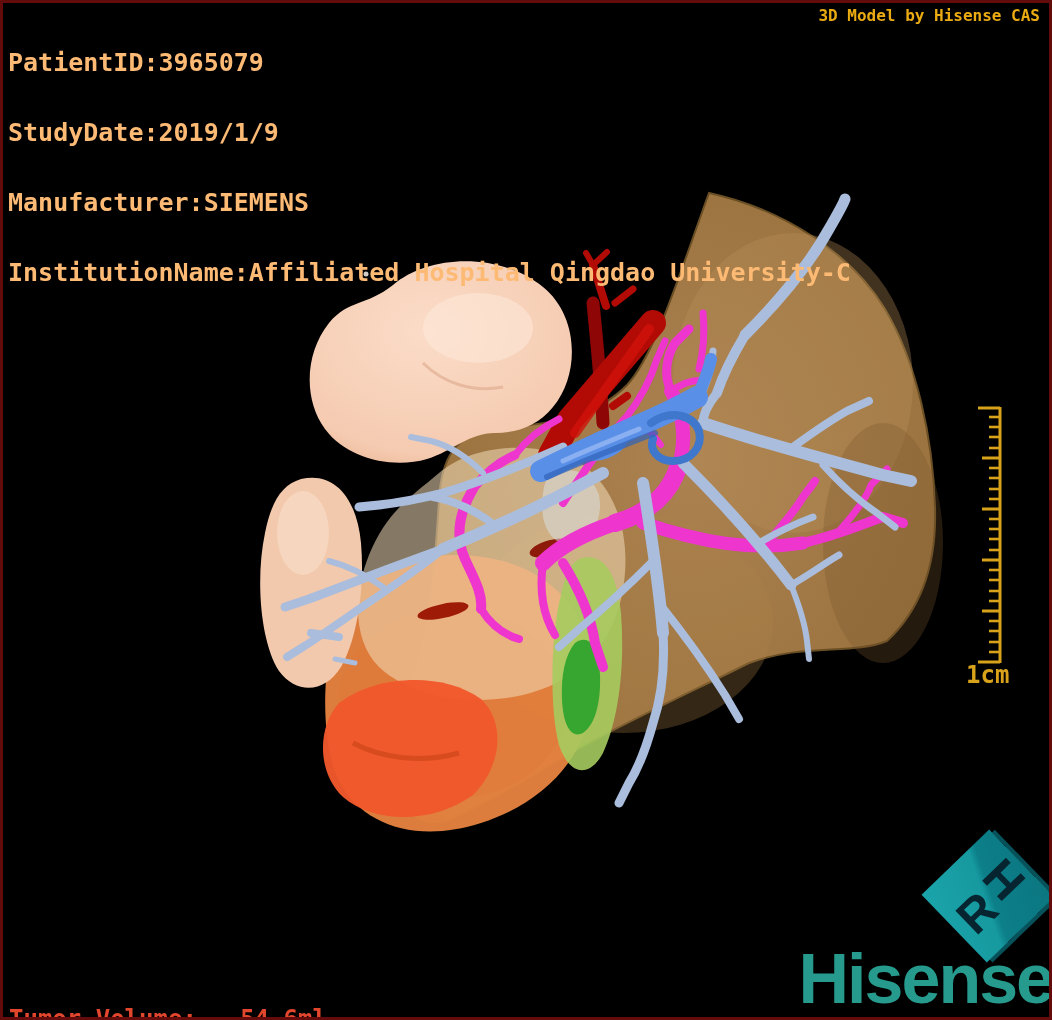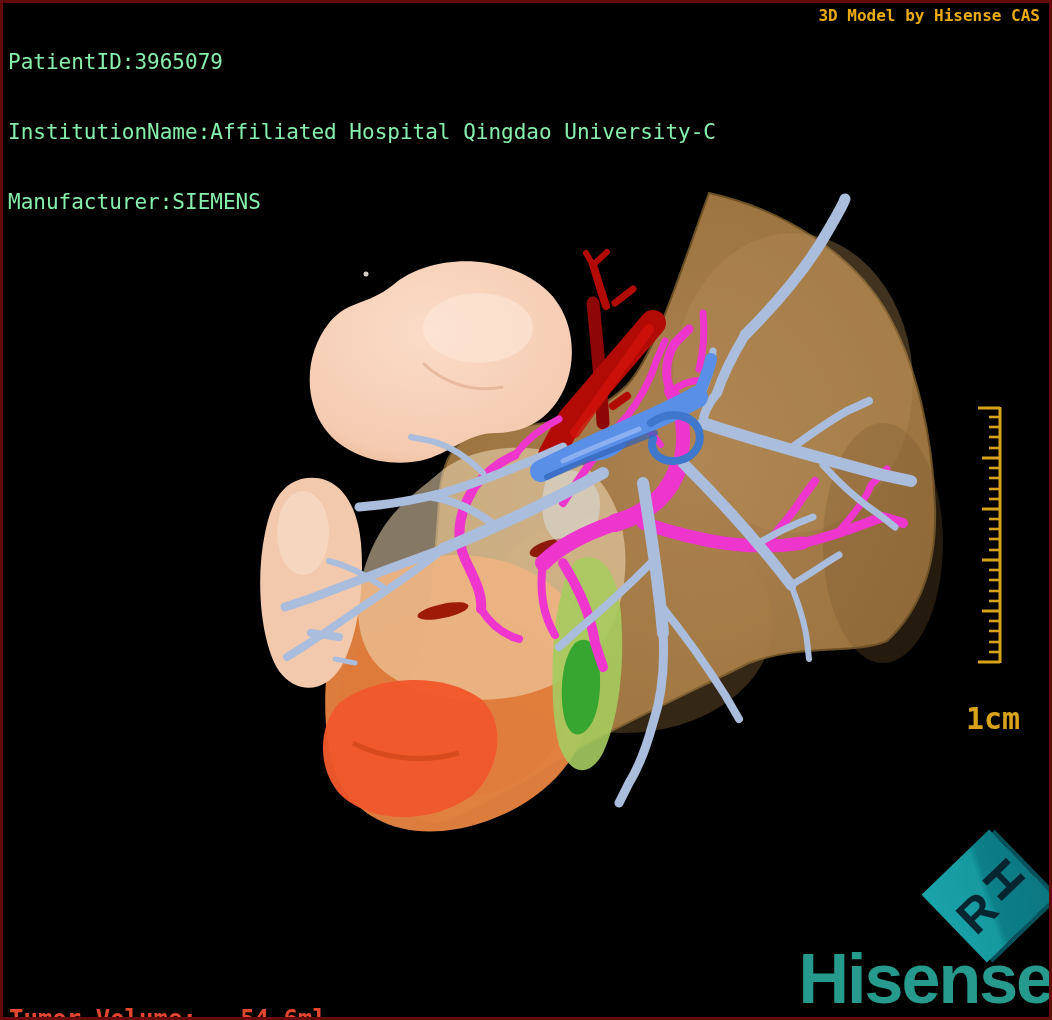--- a/index.html
+++ b/index.html
@@ -1,23 +1,23 @@
 <!DOCTYPE html>
 <html><head>
 <meta charset="utf-8">
 <style>
   html,body{margin:0;padding:0;background:#000;}
   .frame{position:relative;width:1052px;height:1020px;box-sizing:border-box;
          background:#000;border:3px solid #640c0c;overflow:hidden;
          font-family:"DejaVu Sans Mono",monospace;}
   .model-svg{position:absolute;left:0;top:0;width:1046px;height:1014px;}
   .hud{position:absolute;white-space:pre;}
-  .patient-info{left:5px;top:1px;color:#86efac;font-size:21px;line-height:23.4px;font-weight:normal;}
+  .patient-info{left:5px;top:1px;color:#fdba74;font-size:25px;line-height:23.4px;font-weight:bold;}
   .credit{top:3px;right:9px;color:#ebab12;font-size:16px;font-weight:bold;}
-  .scale-label{left:963px;top:658px;color:#d9a21b;font-size:30px;font-weight:bold;margin-top:40px;}
+  .scale-label{left:963px;top:658px;color:#d9a21b;font-size:24px;font-weight:bold;}
   .volumes{left:6px;top:941px;font-size:24px;line-height:30px;font-weight:bold;}
   .vol-line{display:block;}
   .vol-label{display:inline-block;width:13ch;}
   .vol-value{display:inline-block;width:9ch;text-align:right;}
   .vol-tumor{color:#e2462c;}
   .logo{position:absolute;right:-4px;top:936px;color:#259a8d;
         font-family:"Liberation Sans",sans-serif;font-weight:700;
         font-size:70px;letter-spacing:-2px;}
   .cube{position:absolute;left:938px;top:846px;width:94px;height:94px;
         transform:rotate(-44deg);
@@ -181,22 +181,23 @@
         <line x1="986" y1="598" x2="997" y2="598"></line>
       <line x1="986" y1="618" x2="997" y2="618"></line>
         <line x1="986" y1="628" x2="997" y2="628"></line>
       <line x1="986" y1="639" x2="997" y2="639"></line>
         <line x1="986" y1="649" x2="997" y2="649"></line>
     </g>
   </svg>
 
   <div class="hud patient-info">
     <div>PatientID:3965079</div>
+    <div>StudyDate:2019/1/9</div>
+    <div>Manufacturer:SIEMENS</div>
     <div>InstitutionName:Affiliated Hospital Qingdao University-C</div>
-    <div>Manufacturer:SIEMENS</div>
   </div>
 
   <div class="hud credit">3D Model by Hisense CAS</div>
 
   <div class="hud scale-label">1cm</div>
 
   <div class="hud volumes">
     <span class="vol-line vol-tumor"><span class="vol-label">Tumor Volume:</span><span class="vol-value">54.6ml</span></span>
     
   </div>

